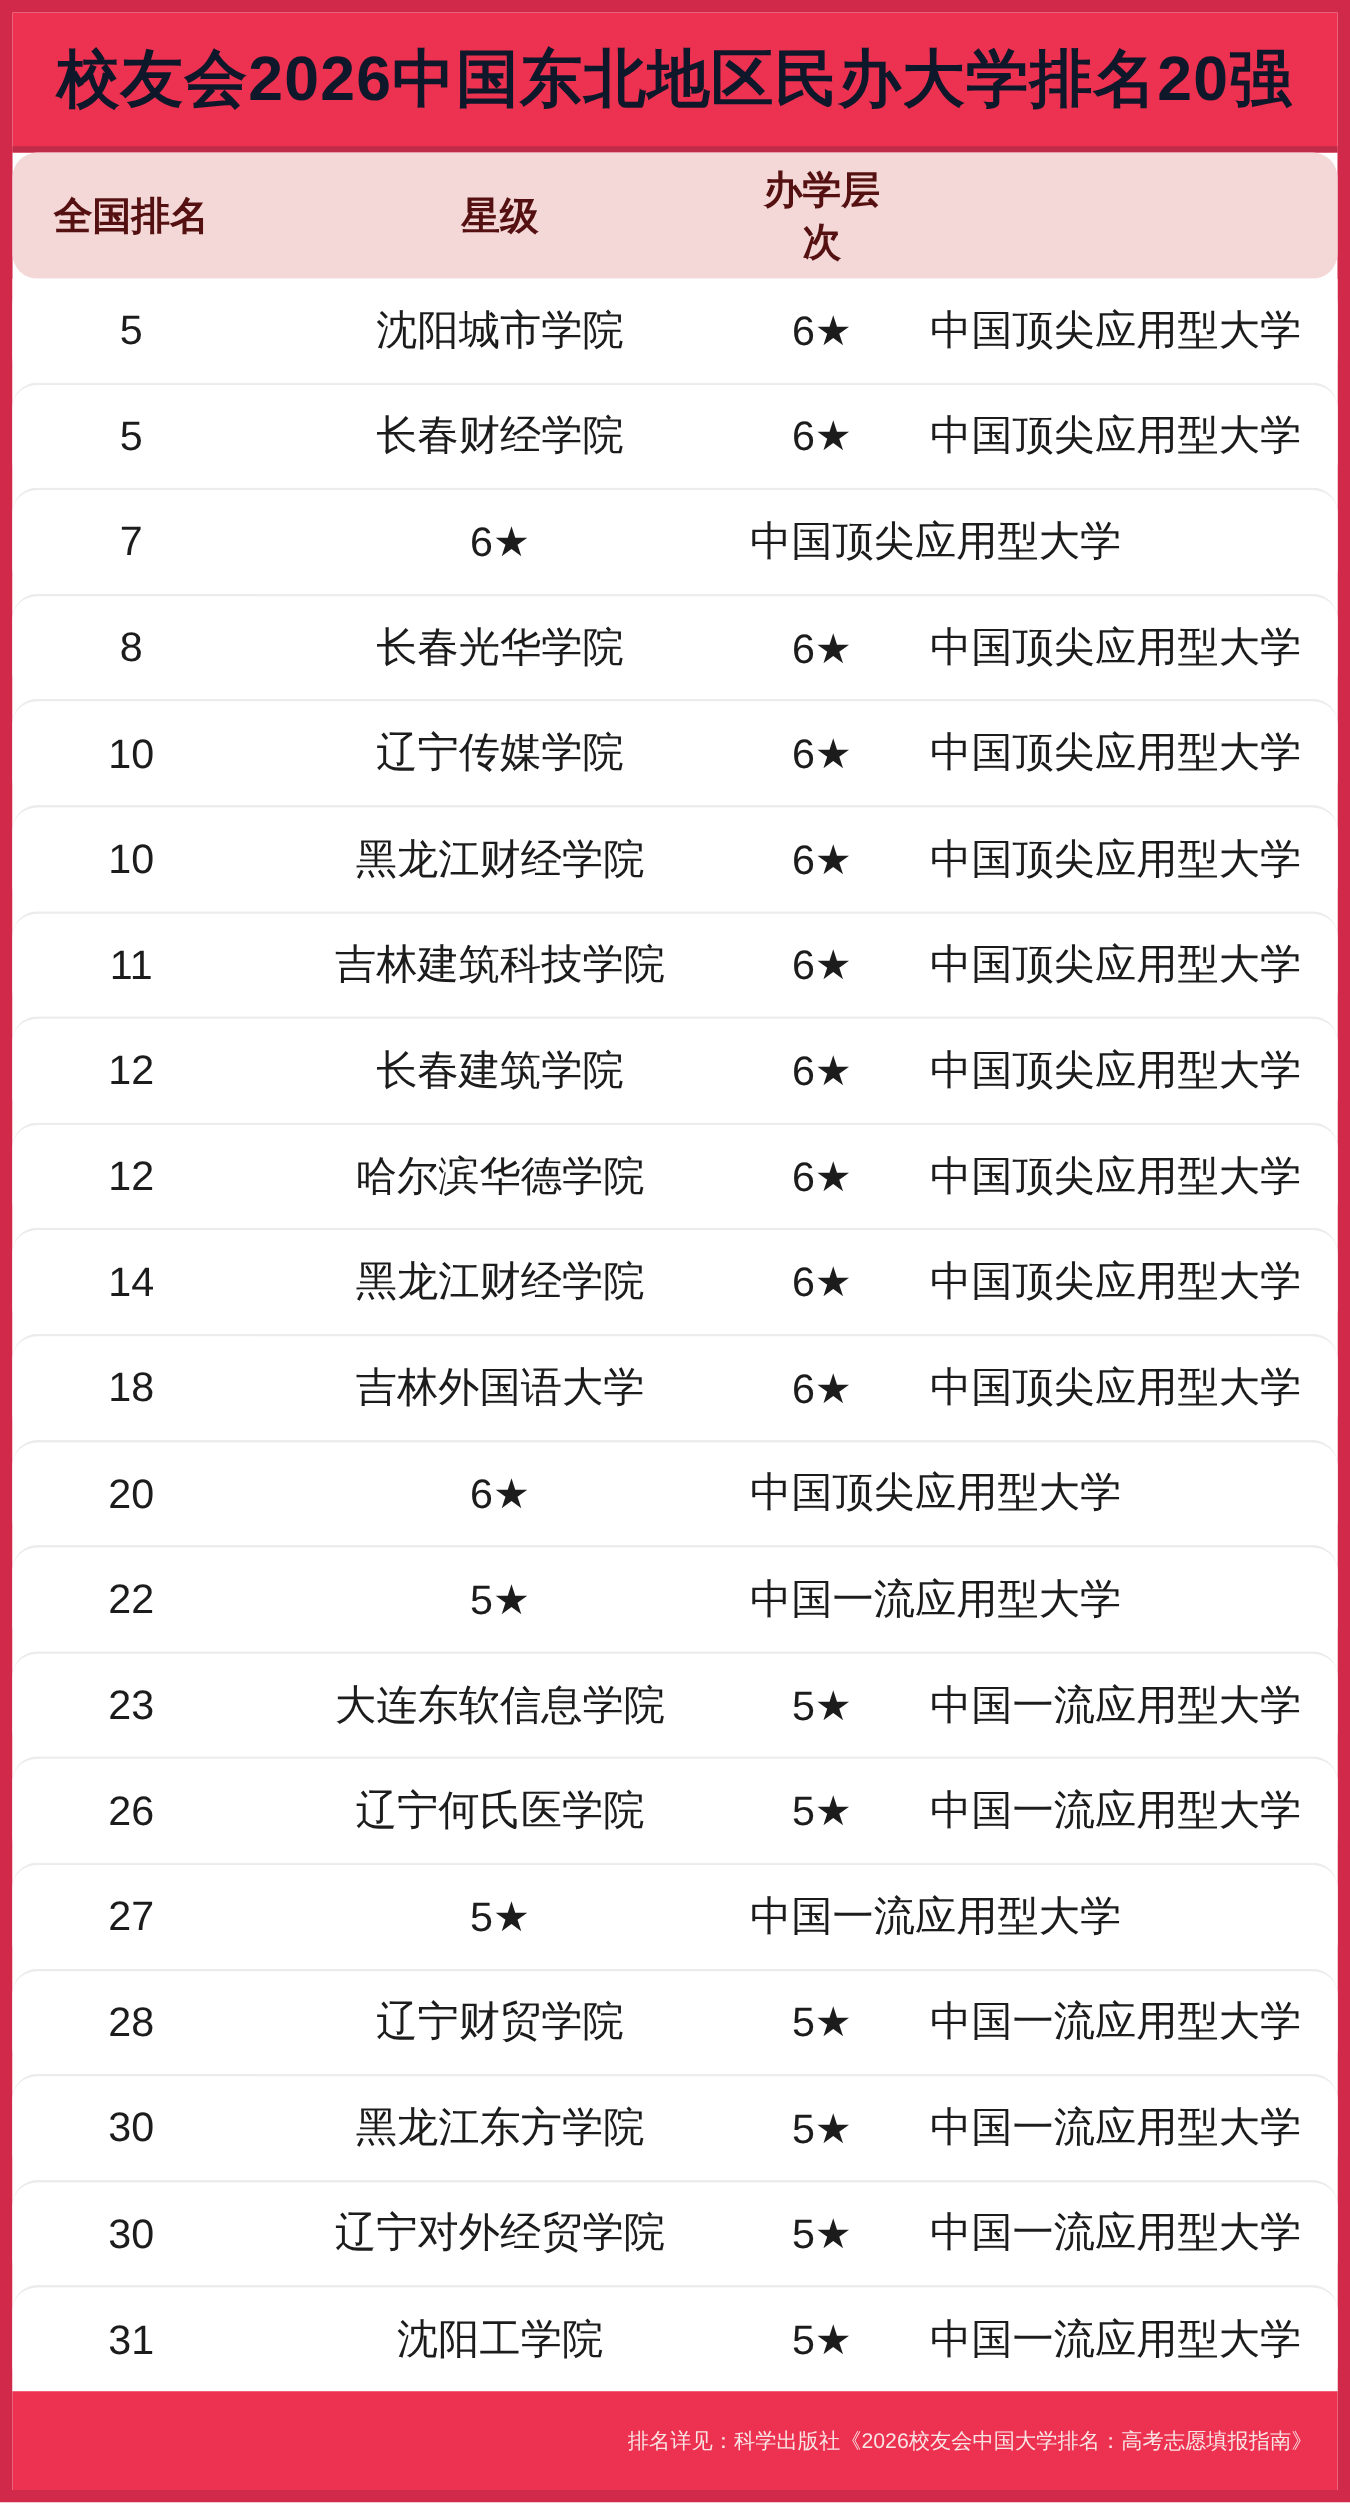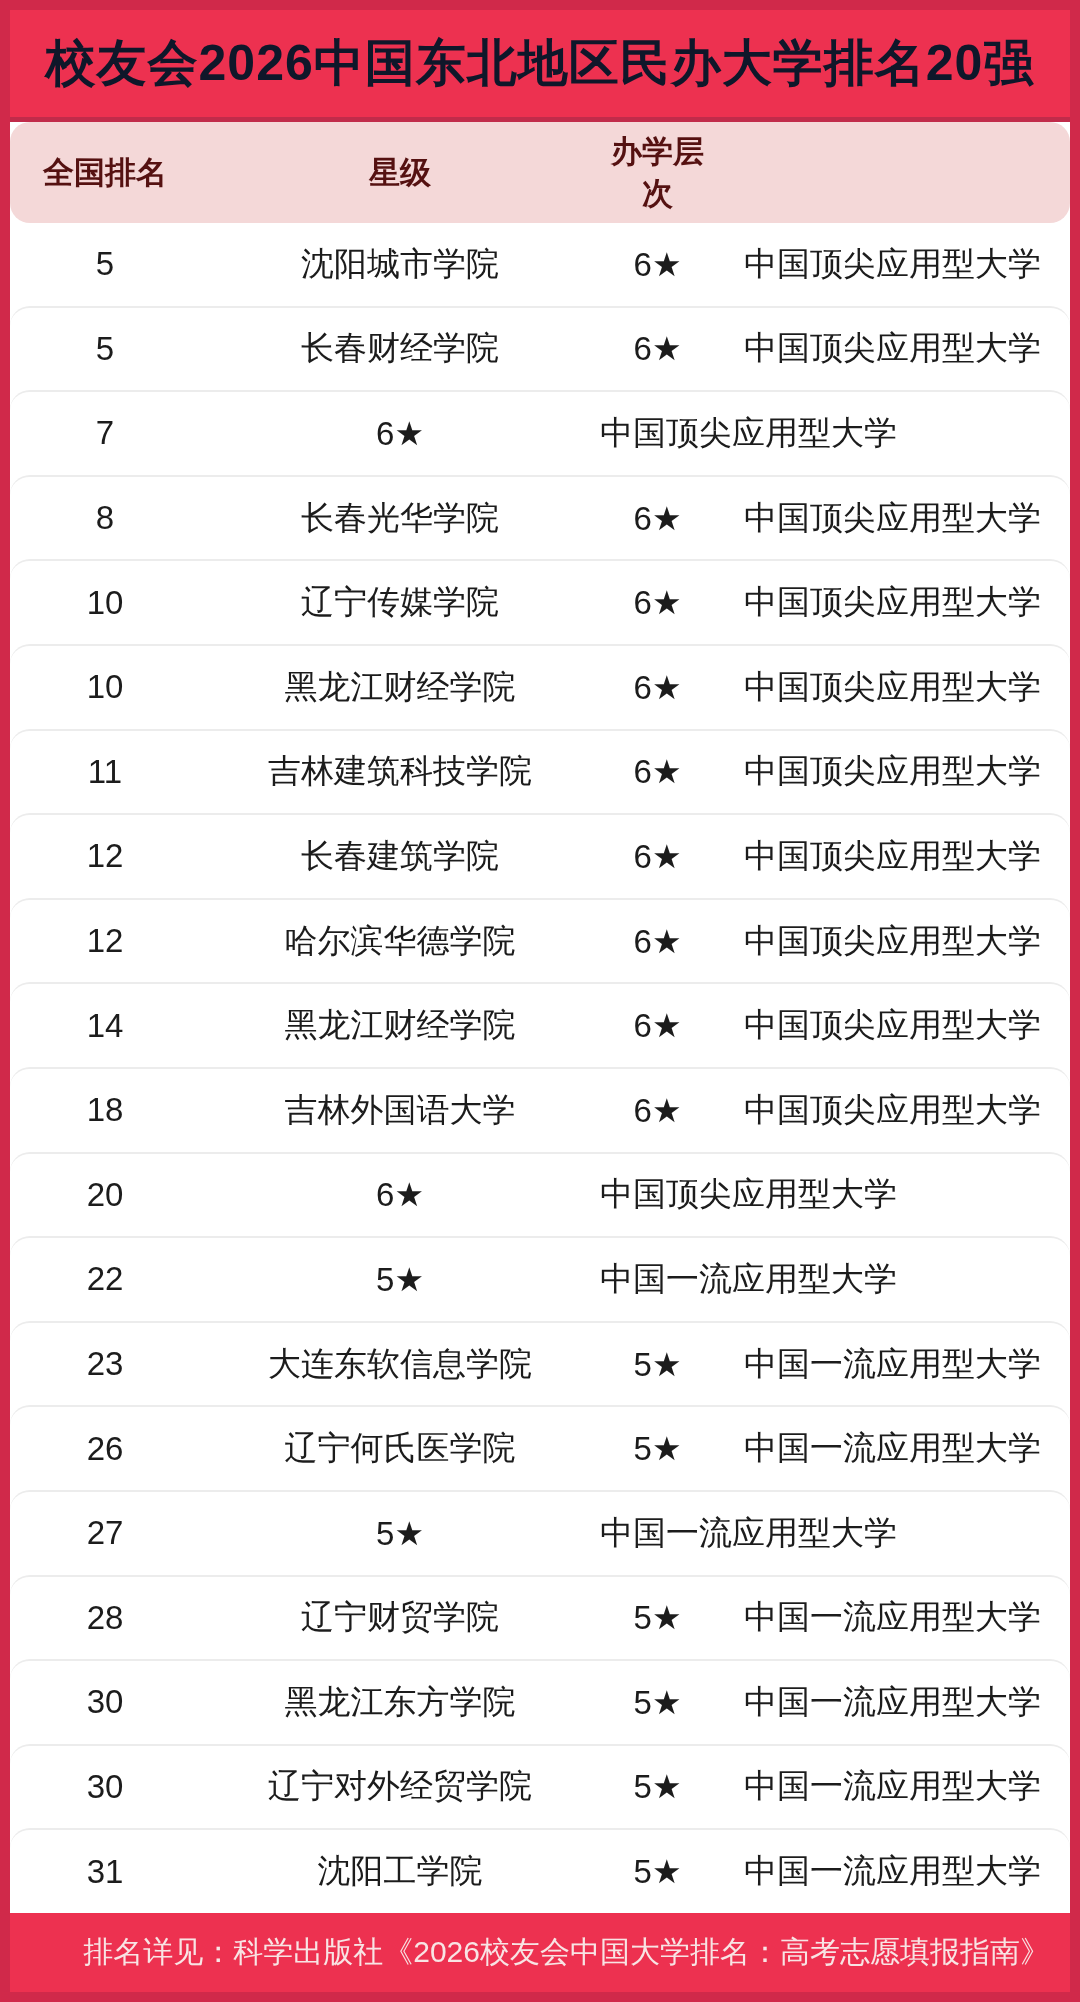--- a/index.html
+++ b/index.html
@@ -82,21 +82,21 @@
   .footer {
     flex: 1 1 auto;
     background: var(--banner);
     display: flex;
     align-items: center;
     justify-content: flex-end;
     padding-right: 20px;
   }
   .footer p {
     color: var(--footer-text);
-    font-size: 30px;
+    font-size: 17px;
     white-space: nowrap;
   }
 </style>
 </head>
 <body>
 
 <div class="page">
 
   <header class="banner">
     <h1>校友会2026中国东北地区民办大学排名20强</h1>

